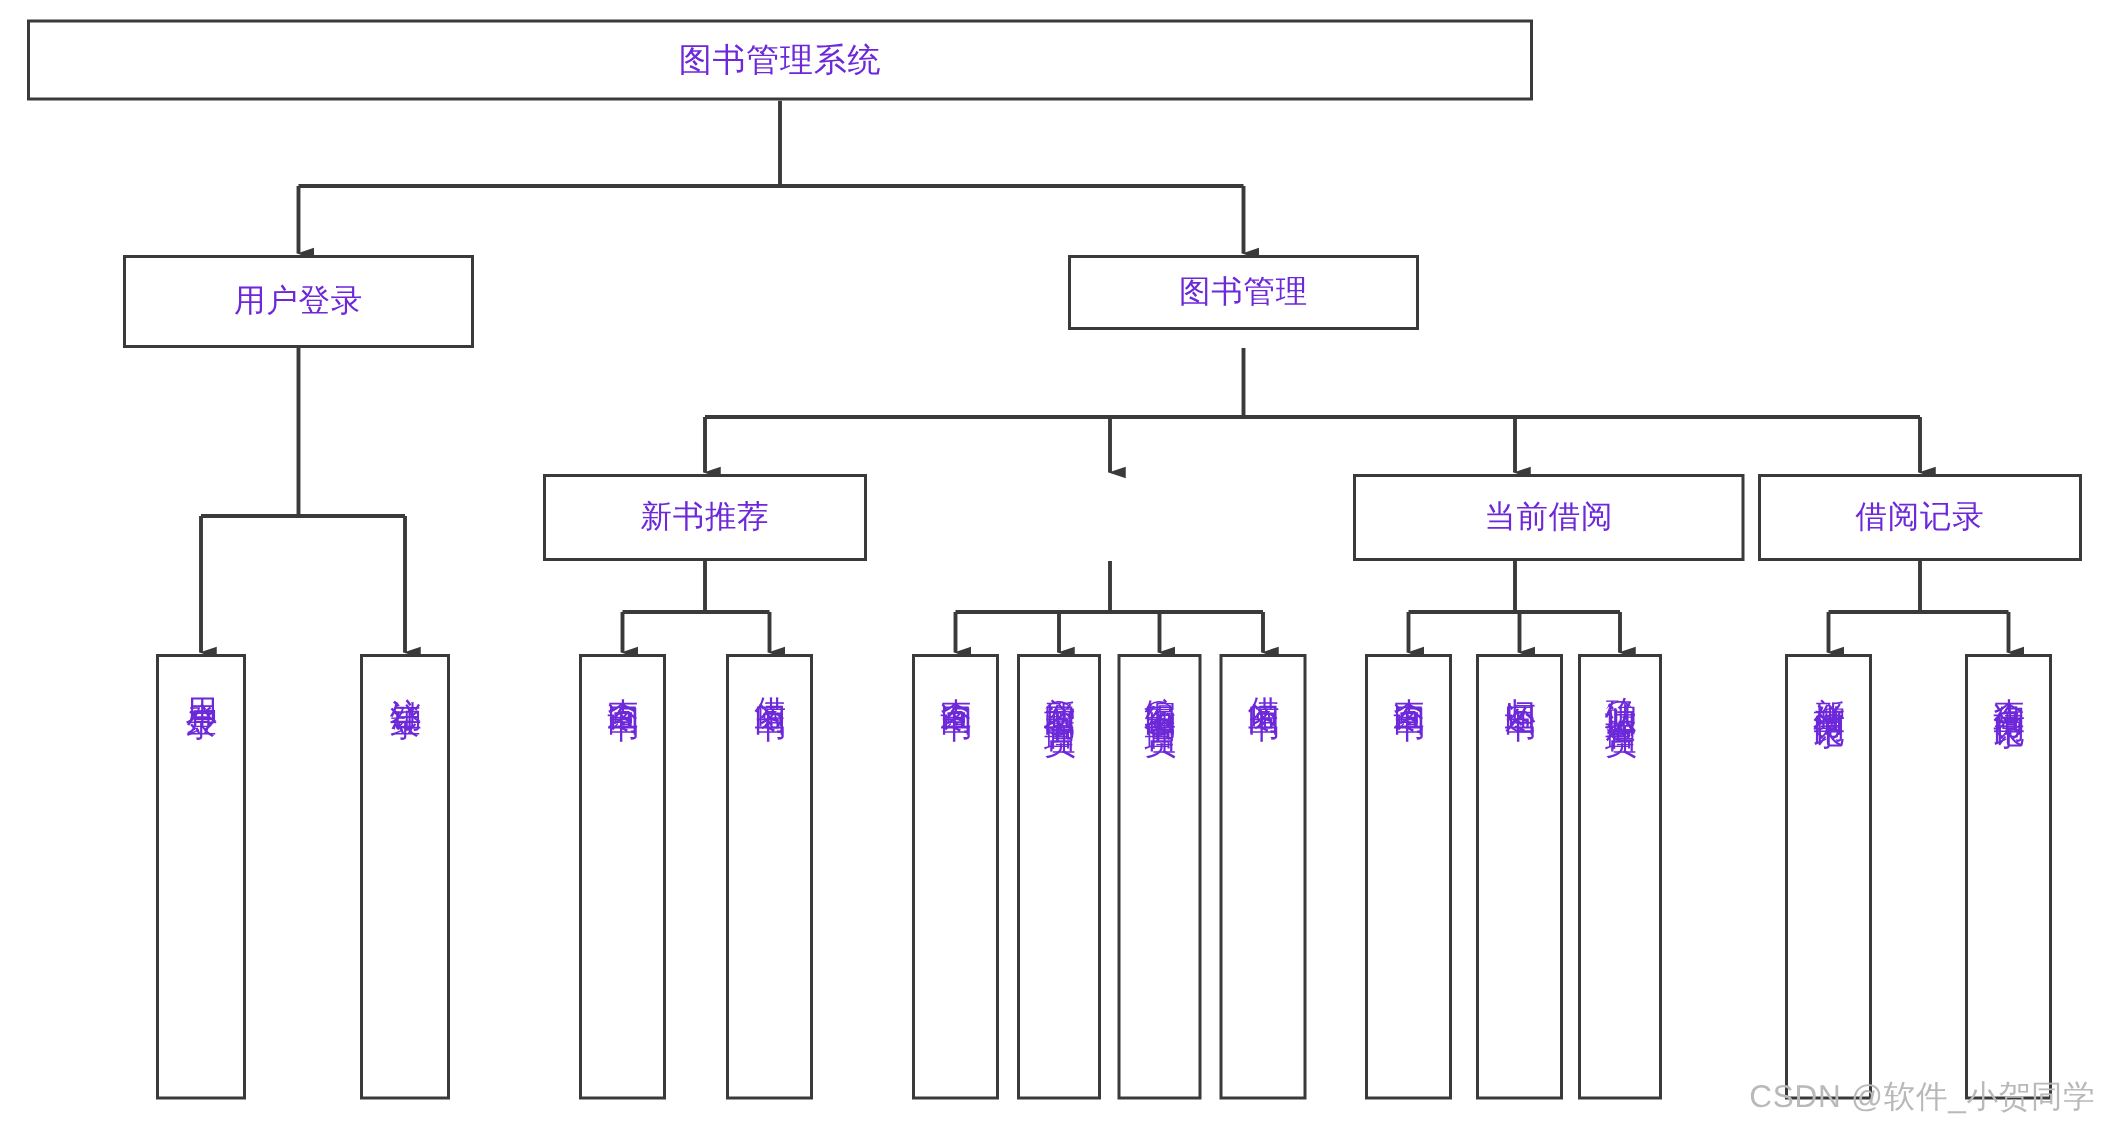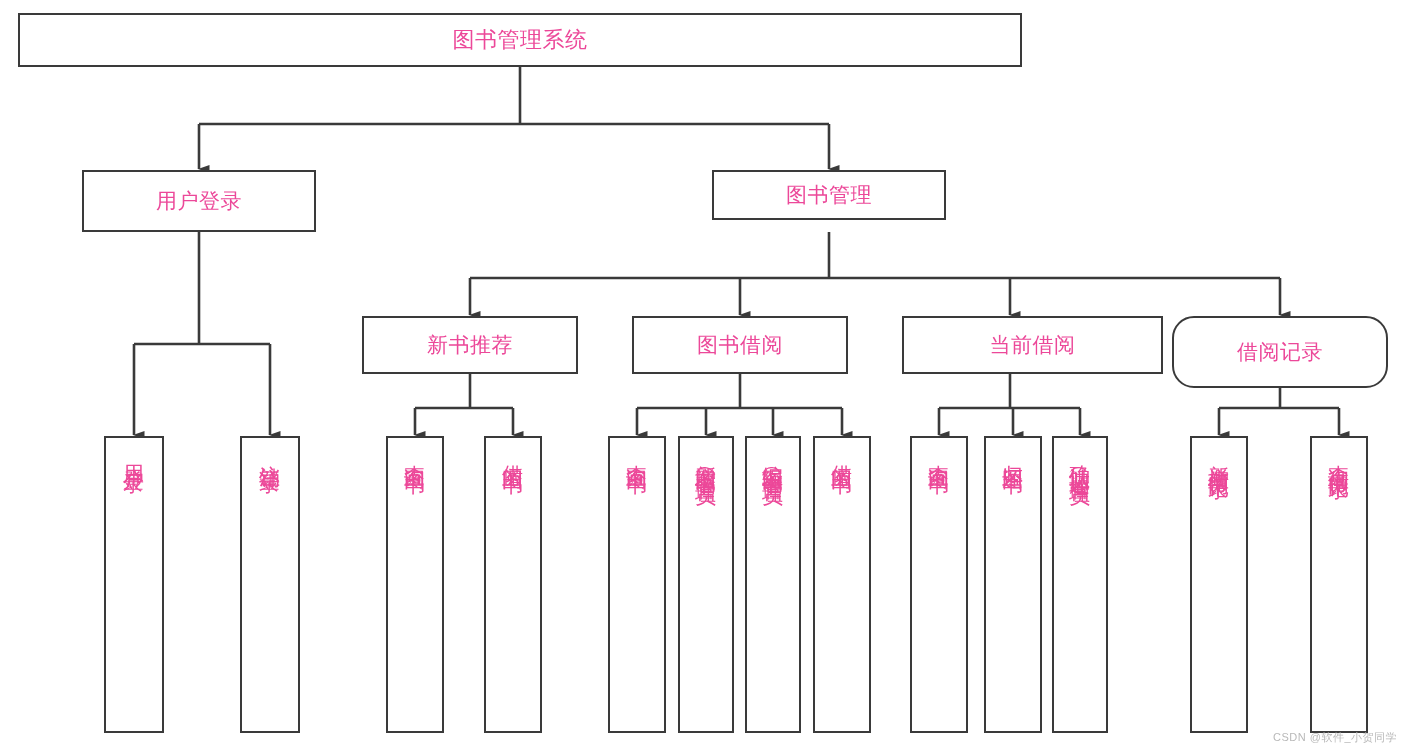--- a/index.html
+++ b/index.html
@@ -27,21 +27,21 @@
     pointer-events: none;
   }
   .node {
     position: absolute;
     box-sizing: border-box;
     background: #ffffff;
     border: 2px solid #3a3a3a;
     display: flex;
     align-items: center;
     justify-content: center;
-    color: #ec4899;
+    color: #6d28d9;
     line-height: 1.18;
     z-index: 2;
   }
   .node .label {
     display: block;
     text-align: center;
   }
   
   .node.horiz .label {
     writing-mode: horizontal-tb;
@@ -64,21 +64,21 @@
     text-orientation: upright;
     font-size: 21px;
     letter-spacing: 3px;
     line-height: 1;
     text-align: start;
   }
   #watermark {
     position: absolute;
     right: 8px;
     bottom: 2px;
-    font-size: 11px;
+    font-size: 21px;
     color: #b9b9b9;
     letter-spacing: 0.5px;
     z-index: 5;
     white-space: nowrap;
     font-family: "Liberation Sans", "DejaVu Sans", sans-serif;
     text-align: center;
   }
 </style>
 </head>
 <body>
@@ -135,27 +135,24 @@
   <div class="node horiz" style="left: 82px; top: 170px; width: 234px; height: 62px;">
     <span class="label">用户登录</span>
   </div>
   <div class="node horiz" style="left: 712px; top: 170px; width: 234px; height: 50px;">
     <span class="label">图书管理</span>
   </div>
 
   <div class="node horiz" style="left: 362px; top: 316px; width: 216px; height: 58px;">
     <span class="label">新书推荐</span>
   </div>
-  <div class="node horiz" style="left: 632px; top: 316px; width: 216px; height: 58px;">
-    <span class="label">图书借阅</span>
-  </div>
   <div class="node horiz" style="left: 902px; top: 316px; width: 261px; height: 58px;">
     <span class="label">当前借阅</span>
   </div>
-  <div class="node horiz" style="left: 1172px; top: 316px; width: 216px; height: 72px; border-radius: 22px;">
+  <div class="node horiz" style="left: 1172px; top: 316px; width: 216px; height: 58px;">
     <span class="label">借阅记录</span>
   </div>
 
   <div class="node vert" style="left: 104px; top: 436px; width: 60px; height: 297px;">
     <span class="label">用户登录</span>
   </div>
   <div class="node vert" style="left: 240px; top: 436px; width: 60px; height: 297px;">
     <span class="label">注销登录</span>
   </div>
   <div class="node vert" style="left: 386px; top: 436px; width: 58px; height: 297px;">

